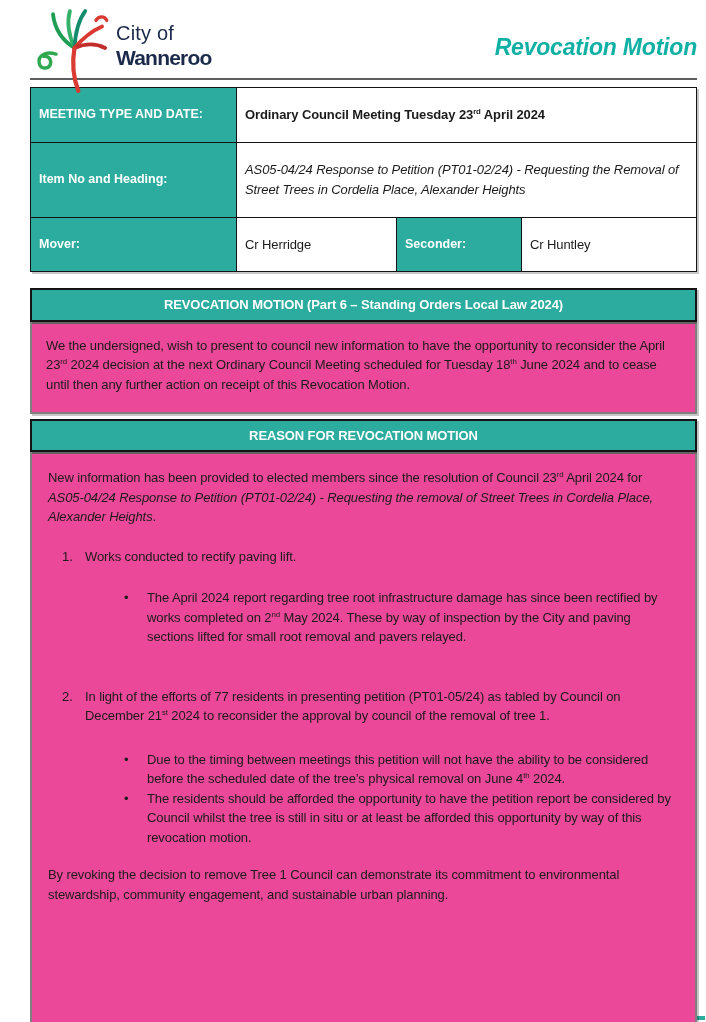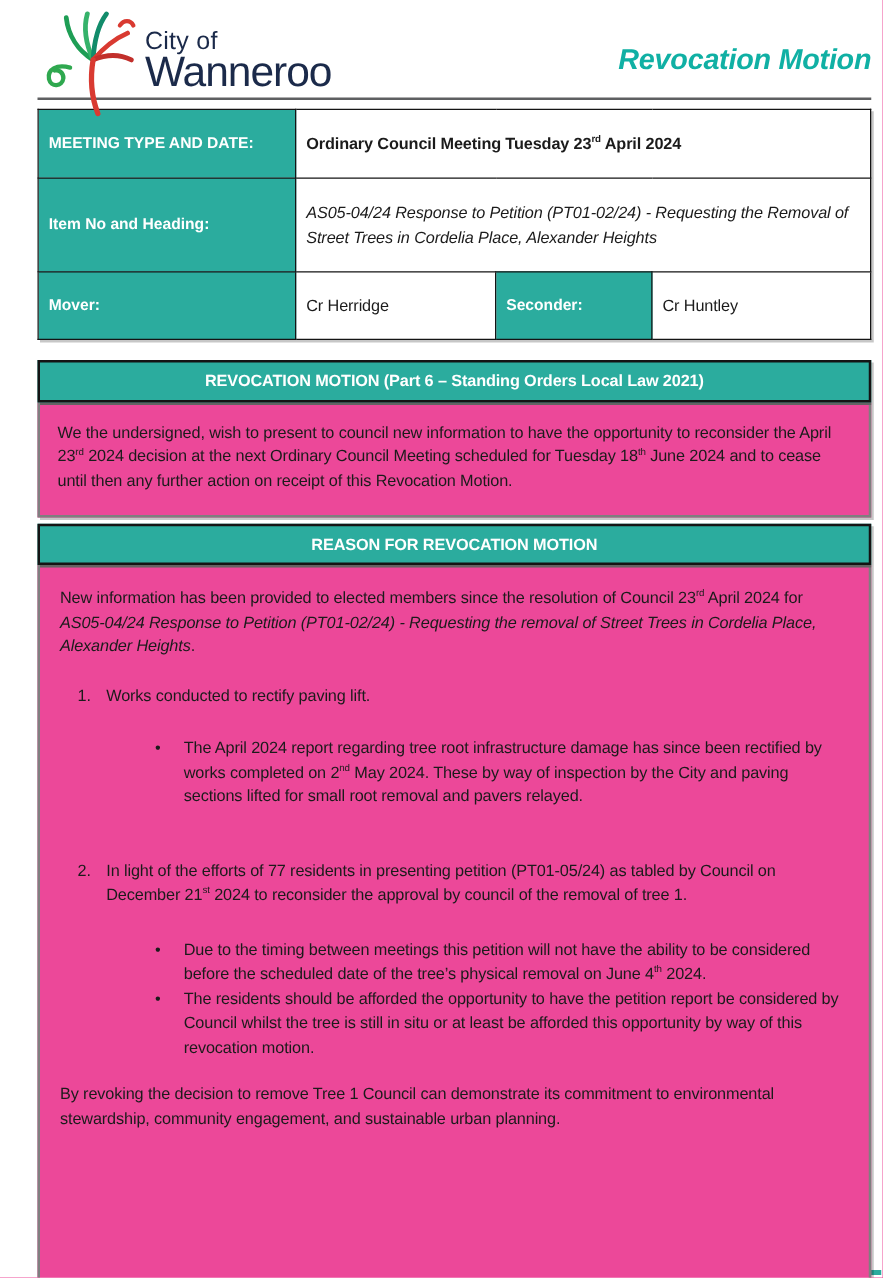--- a/index.html
+++ b/index.html
@@ -16,21 +16,21 @@
     background:#ffffff;color:var(--ink);
     font-family:"Liberation Sans",sans-serif;
     font-size:13px;line-height:19.5px;letter-spacing:-0.1px;
   }
   .content{margin-left:30px;margin-right:9px;}
   
   .header{display:flex;justify-content:space-between;align-items:flex-start;padding-top:8px;height:78px;}
   .logo{display:flex;align-items:flex-start;}
   .logo-text{margin-left:-6px;margin-top:14px;color:var(--navy);}
   .logo-line1{font-size:20px;font-weight:500;letter-spacing:0.2px;line-height:22px;}
-  .logo-line2{font-size:34px;font-weight:400;letter-spacing:-0.8px;line-height:30px;margin-top:-1px;}
+  .logo-line2{font-size:21px;font-weight:700;letter-spacing:-0.8px;line-height:30px;margin-top:-1px;}
   .doc-title{margin-top:26px;font-size:23px;line-height:26px;font-weight:700;font-style:italic;color:var(--title-teal);letter-spacing:-0.2px;}
   .header-rule{border:none;border-top:2px solid #5E5F61;margin:0 0 7px 0;}
   
   table.meta{width:100%;border-collapse:collapse;box-shadow:2px 2px 0 rgba(0,0,0,0.22);}
   table.meta td{border:1px solid #141414;padding:17px 8px;vertical-align:middle;}
   td.teal{background:var(--teal);color:#fff;font-weight:700;font-size:12.5px;letter-spacing:0;}
   td.v-bold{font-weight:700;}
   td.v-italic{font-style:italic;padding-right:78px;line-height:20px;}
   .row1 td{height:30px;}
   .row2 td{height:56px;}
@@ -119,21 +119,21 @@
     </tr>
     <tr class="row3">
       <td class="teal">Mover:</td>
       <td>Cr Herridge</td>
       <td class="teal">Seconder:</td>
       <td>Cr Huntley</td>
     </tr>
   </tbody>
     </table>
 
-  <div class="banner">REVOCATION MOTION (Part 6 – Standing Orders Local Law 2021)</div>
+  <div class="banner">REVOCATION MOTION (Part 6 – Standing Orders Local Law 2024)</div>
   <div class="sec-body first">
     <p><span>We the undersigned, wish to present to council new information to have the opportunity to reconsider the April 23</span><sup>rd</sup><span> 2024 decision at the next Ordinary Council Meeting scheduled for Tuesday 18</span><sup>th</sup><span> June 2024 and to cease until then any further action on receipt of this Revocation Motion.</span></p>
   </div>
 
   <div class="banner second">REASON FOR REVOCATION MOTION</div>
   <div class="sec-body tall">
     <p class="intro"><span>New information has been provided to elected members since the resolution of Council 23</span><sup>rd</sup><span> April 2024 for </span><span class="it">AS05-04/24 Response to Petition (PT01-02/24) - Requesting the removal of Street Trees in Cordelia Place, Alexander Heights</span><span>.</span></p>
 
     <div class="num-item item1">
       <span class="num-marker">1.</span>

